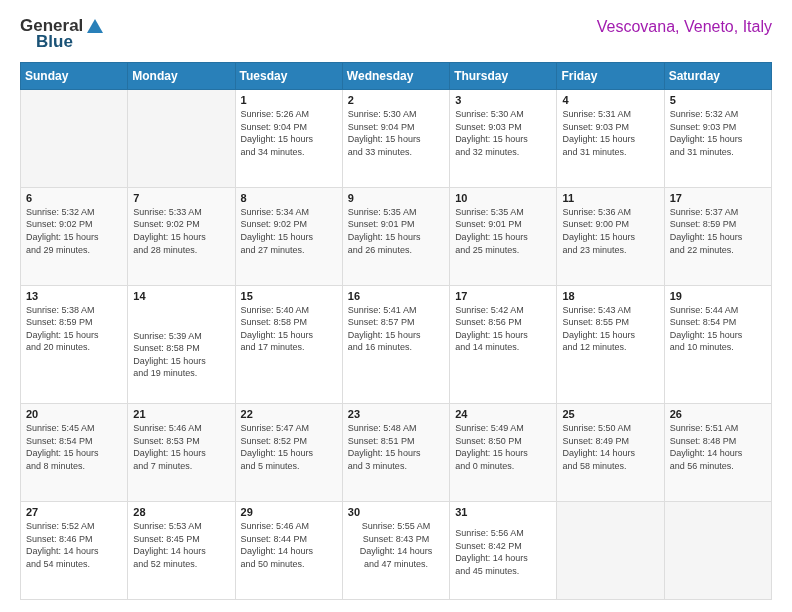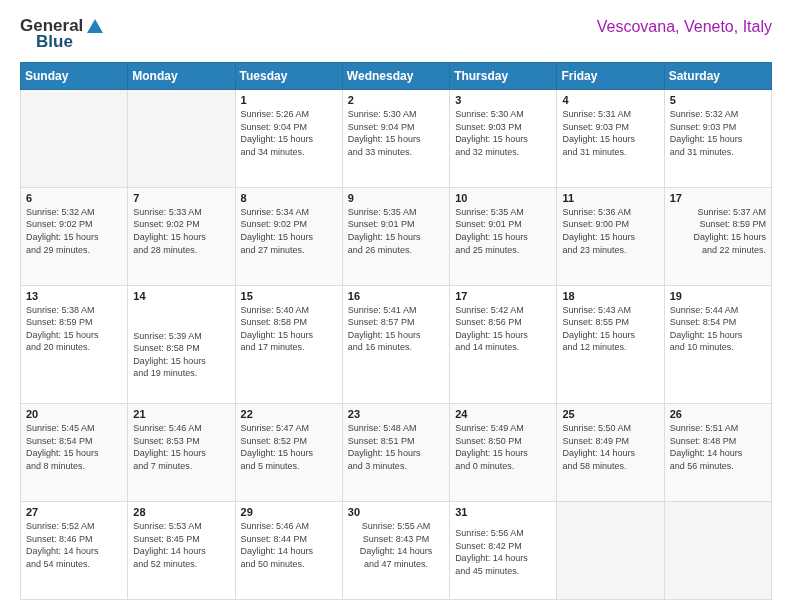--- a/index.html
+++ b/index.html
@@ -200,21 +200,21 @@
           </td>
           <td>
             <span class="day-number">11</span>
             <div class="day-info" style="white-space: pre-line;">Sunrise: 5:36 AM
 Sunset: 9:00 PM
 Daylight: 15 hours
 and 23 minutes.</div>
           </td>
           <td>
             <span class="day-number">17</span>
-            <div class="day-info" style="white-space: pre-line; text-align: right;">Sunrise: 5:37 AM
+            <div class="day-info" style="white-space: pre-line;">Sunrise: 5:37 AM
 Sunset: 8:59 PM
 Daylight: 15 hours
 and 22 minutes.</div>
           </td>
         </tr>
         <tr>
           <td>
             <span class="day-number">13</span>
             <div class="day-info" style="white-space: pre-line;">Sunrise: 5:38 AM
 Sunset: 8:59 PM

